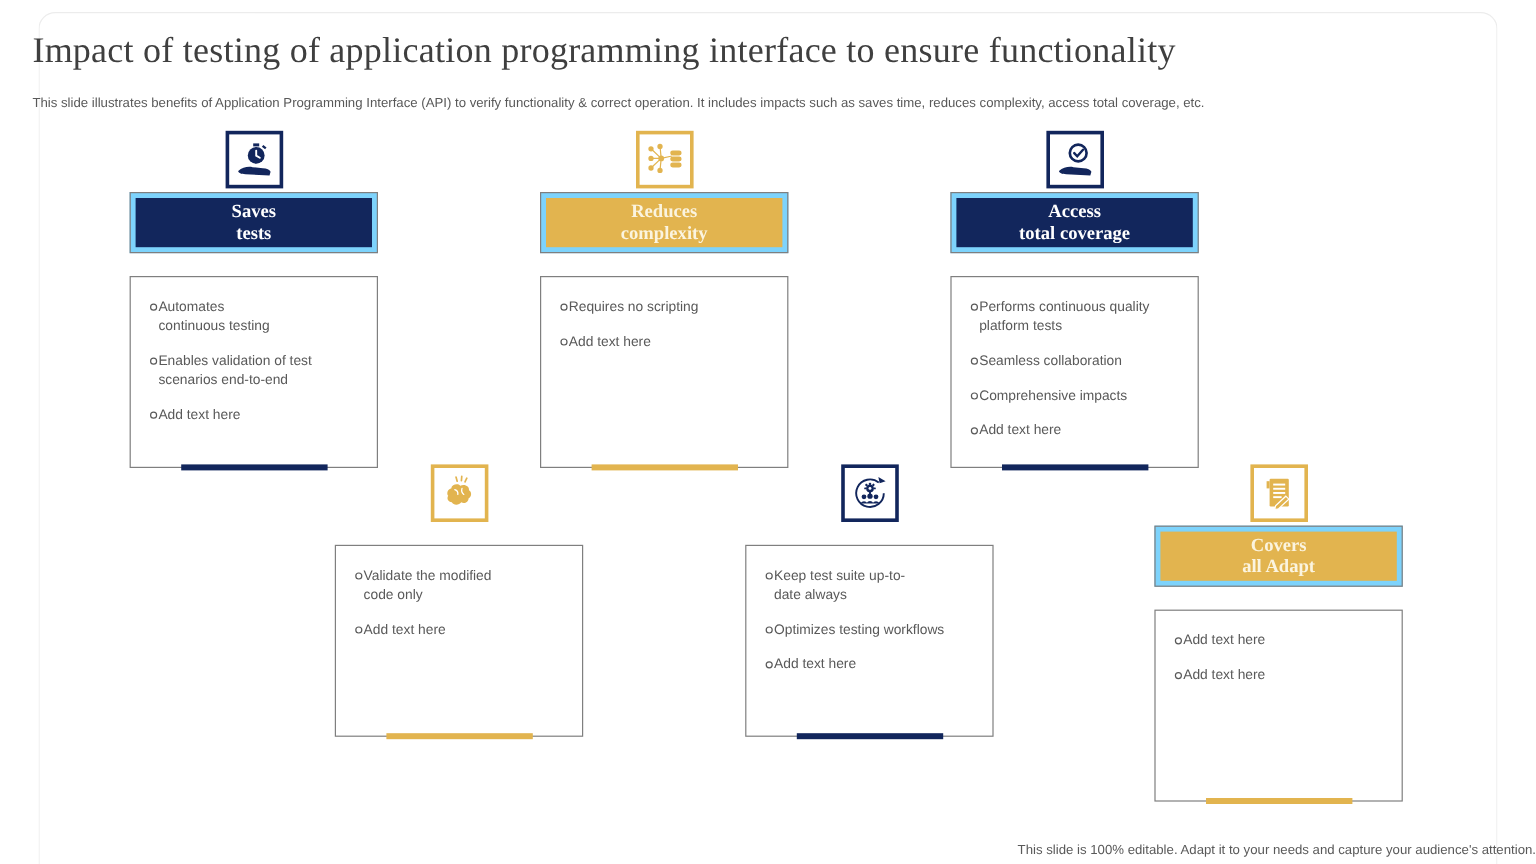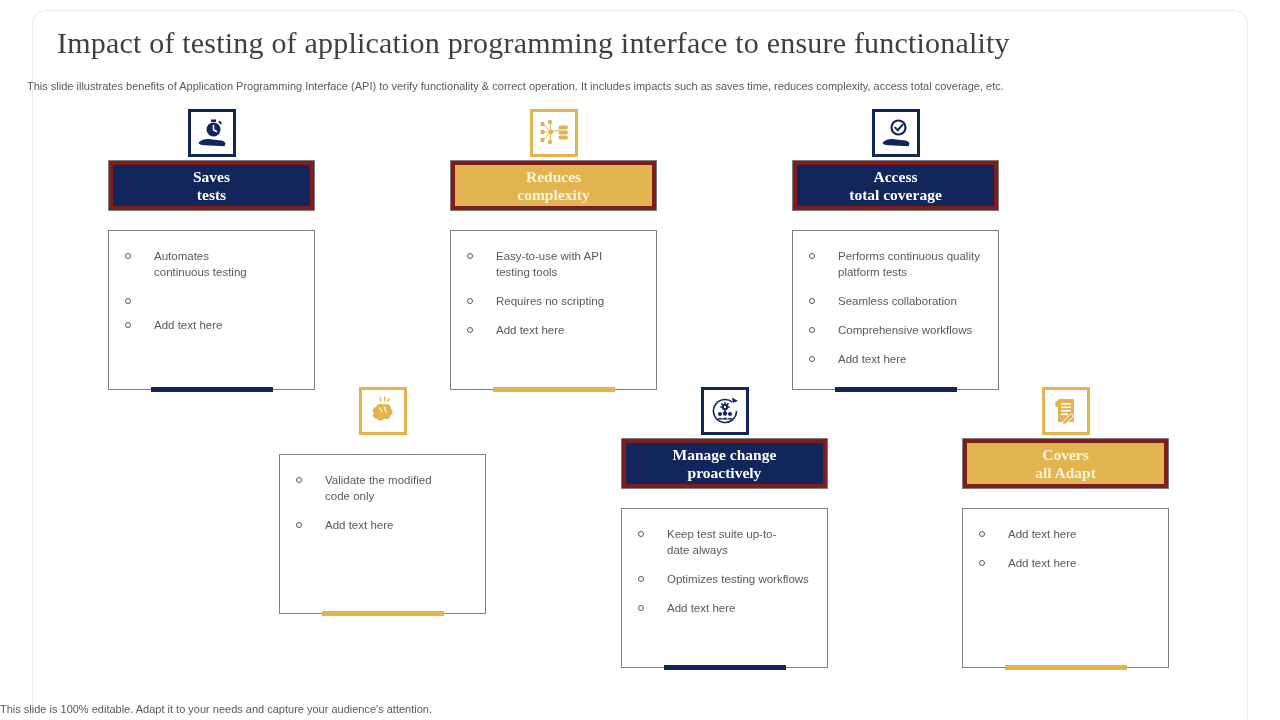--- a/index.html
+++ b/index.html
@@ -9,57 +9,57 @@
     font-family:"Liberation Sans", sans-serif; overflow:hidden;
   }
   .slide-frame {
     position:absolute; left:32px; right:32px; top:10px; height:720px;
     border:1px solid #ececec; border-bottom:none; border-radius:14px 14px 0 0;
     pointer-events:none;
   }
   .title {
     position:absolute; left:27px; top:26px; width:1180px;
     font-family:"Liberation Serif", serif; font-size:30px; font-weight:400;
-    color:#3f3f3f; letter-spacing:0.2px;margin-left:30px;
+    color:#3f3f3f; letter-spacing:0.2px;
   }
   .subtitle {
     position:absolute; left:27px; top:80px; width:1180px;
     font-size:11px; color:#595959;
   }
   .footer {
     position:absolute; left:0; top:703px; width:100%;
-    text-align:left; font-size:11px; color:#595959;
+    text-align:right; font-size:11px; color:#595959;
   }
   .card { position:absolute; width:207px; }
   .pos-1{left:108px;top:109px} .pos-2{left:450px;top:109px} .pos-3{left:792px;top:109px}
   .pos-4{left:279px;top:387px} .pos-5{left:621px;top:387px} .pos-6{left:962px;top:387px}
   .theme-navy { --accent:#12265C; --header-text:#ffffff; }
   .theme-gold { --accent:#E2B44F; --header-text:#FBF4DF; }
   .icon-box {
     width:48px; height:48px; margin:0 auto;
     border:3px solid var(--accent); background:#ffffff; color:var(--accent);
     display:flex; align-items:center; justify-content:center;
   }
   .icon-box svg { width:32px; height:32px; display:block; }
   .header-box {
     margin-top:3px; height:51px; border:1px solid #7f7f7f;
-    background:#7f1d1d; padding:4px;
+    background:#7dd3fc; padding:4px;
   }
   .header-fill {
     height:100%; background:var(--accent); color:var(--header-text);
     display:flex; flex-direction:column; align-items:center; justify-content:center;
     font-family:"Liberation Serif", serif; font-weight:700; font-size:15.5px; line-height:18px;
     text-align:center;
   }
   .list-box {
     position:relative; margin-top:19px; height:160px;
     border:1px solid #7f7f7f; background:#ffffff;
     padding:17px 10px 0 16px;
   }
-  .bullet { display:flex; gap:23px; margin-bottom:13px; }
+  .bullet { display:flex; gap:1px; margin-bottom:13px; }
   .bullet-marker {
     flex:0 0 auto; width:6px; height:6px; margin-top:5px;
     border:1px solid #595959; border-radius:50%;
   }
   .bullet-text {
     font-size:11.5px; line-height:16px; color:#595959; white-space:pre-line;
   }
   .underline-bar {
     position:absolute; bottom:-3px; left:50%; transform:translateX(-50%);
     width:122px; height:5px; background:var(--accent);
@@ -91,20 +91,22 @@
       </div>
     </div>
     <div class="list-box">
       <div class="bullet">
         <span class="bullet-marker"></span>
         <span class="bullet-text">Automates
 continuous testing</span>
       </div>
       <div class="bullet">
         <span class="bullet-marker"></span>
+        <span class="bullet-text">Enables validation of test
+scenarios end-to-end</span>
       </div>
       <div class="bullet">
         <span class="bullet-marker"></span>
         <span class="bullet-text">Add text here</span>
       </div>
       <div class="underline-bar"></div>
     </div>
   </div>
 
   <div class="card pos-2 theme-gold">
@@ -131,25 +133,20 @@
     </div>
     <div class="header-box">
       <div class="header-fill">
         <span>Reduces</span>
         <span>complexity</span>
       </div>
     </div>
     <div class="list-box">
       <div class="bullet">
         <span class="bullet-marker"></span>
-        <span class="bullet-text">Easy-to-use with API
-testing tools</span>
-      </div>
-      <div class="bullet">
-        <span class="bullet-marker"></span>
         <span class="bullet-text">Requires no scripting</span>
       </div>
       <div class="bullet">
         <span class="bullet-marker"></span>
         <span class="bullet-text">Add text here</span>
       </div>
       <div class="underline-bar"></div>
     </div>
   </div>
 
@@ -172,21 +169,21 @@
         <span class="bullet-marker"></span>
         <span class="bullet-text">Performs continuous quality
 platform tests</span>
       </div>
       <div class="bullet">
         <span class="bullet-marker"></span>
         <span class="bullet-text">Seamless collaboration</span>
       </div>
       <div class="bullet">
         <span class="bullet-marker"></span>
-        <span class="bullet-text">Comprehensive workflows</span>
+        <span class="bullet-text">Comprehensive impacts</span>
       </div>
       <div class="bullet">
         <span class="bullet-marker"></span>
         <span class="bullet-text">Add text here</span>
       </div>
       <div class="underline-bar"></div>
     </div>
   </div>
 
   <div class="card pos-4 theme-gold">
@@ -229,26 +226,20 @@
             <rect x="18.8" y="11.2" width="2" height="1.6" rx="0.5"></rect>
           <rect x="12.2" y="8.2" width="1.8" height="1.8" rx="0.5" transform="rotate(45 13 9)"></rect>
           <rect x="18" y="8.2" width="1.8" height="1.8" rx="0.5" transform="rotate(45 19 9)"></rect>
         </g>
         <circle cx="11" cy="19" r="2"></circle>
           <circle cx="16" cy="18.5" r="2.2"></circle>
           <circle cx="21" cy="19" r="2"></circle>
         <path d="M7.8 24.5 q3.2 -3.6 6.4 0 z M12.8 24.5 q3.2 -4 6.4 0 z M17.8 24.5 q3.2 -3.6 6.4 0 z"></path>
       </svg>
     </div>
-    <div class="header-box">
-      <div class="header-fill">
-        <span>Manage change</span>
-        <span>proactively</span>
-      </div>
-    </div>
     <div class="list-box">
       <div class="bullet">
         <span class="bullet-marker"></span>
         <span class="bullet-text">Keep test suite up-to-
 date always</span>
       </div>
       <div class="bullet">
         <span class="bullet-marker"></span>
         <span class="bullet-text">Optimizes testing workflows</span>
       </div>

